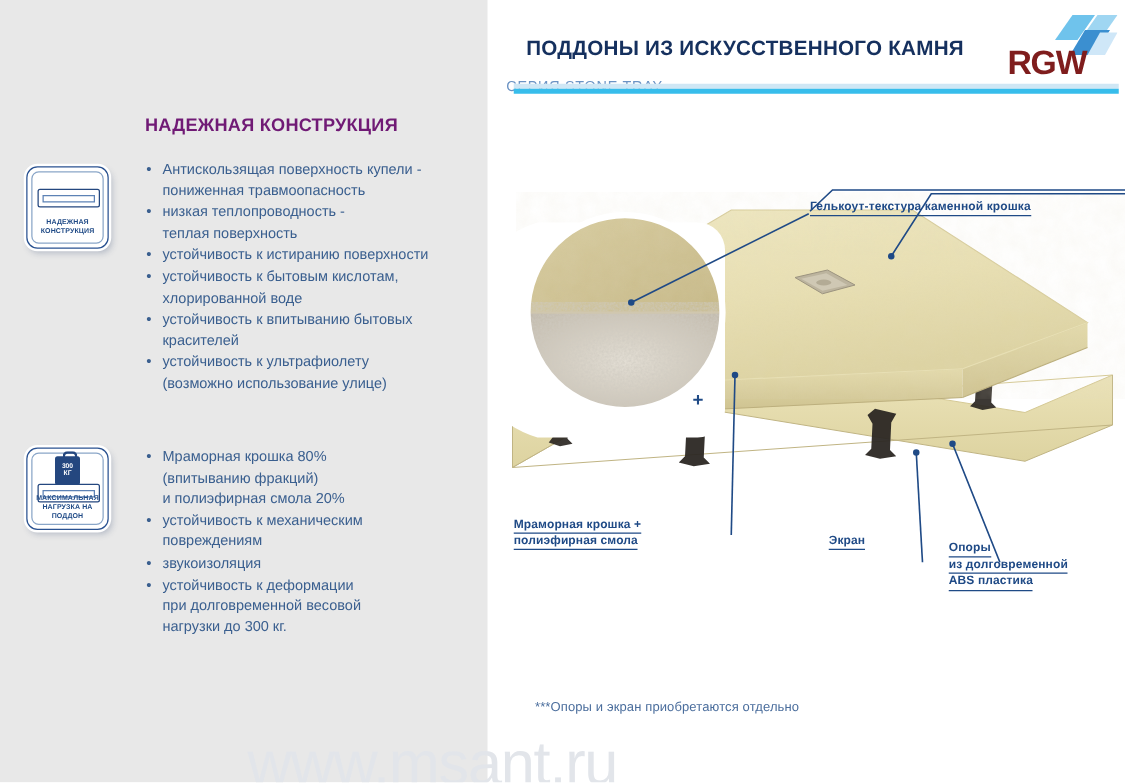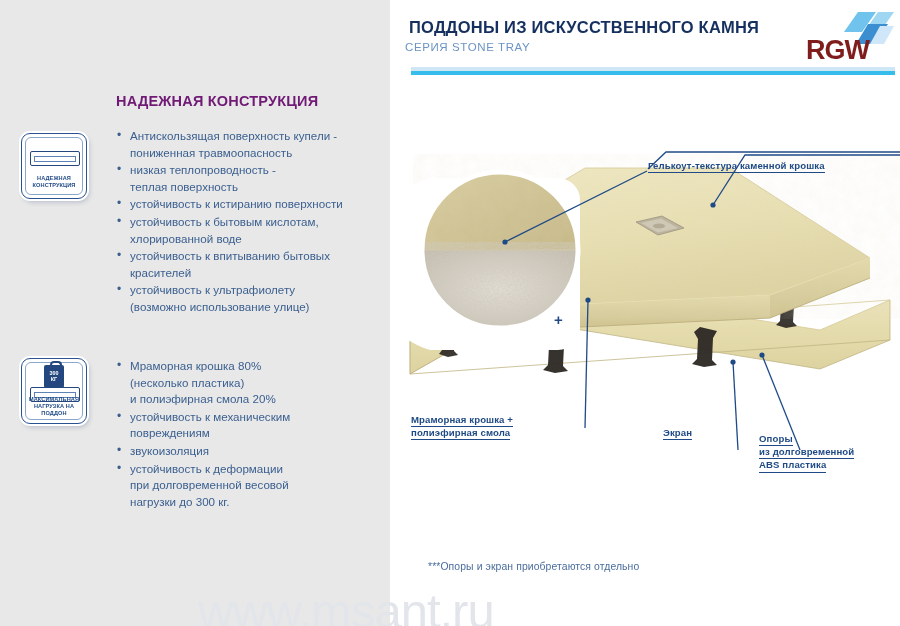--- a/index.html
+++ b/index.html
@@ -15,21 +15,21 @@
   
   .left-panel{
     position:absolute;left:0;top:0;width:390px;height:626px;
     background:#e8e8e8;
   }
 
   
   .header{position:absolute;left:405px;top:14px;width:480px;height:60px;}
   .header-title{
     font-size:16.5px;font-weight:bold;color:#15305e;
-    letter-spacing:.2px;line-height:1.1;margin:4px;
+    letter-spacing:.2px;line-height:1.1;margin:16px;
   }
   .header-sub{
     font-size:11.5px;color:#6b93c4;letter-spacing:.6px;
     margin-top:5px;font-weight:normal;
   }
   .header-rule{
     position:absolute;left:411px;top:71px;width:484px;height:4px;
     background:#37bdeb;
   }
   .header-rule-soft{
@@ -207,21 +207,21 @@
     </li>
     <li>
       <span>устойчивость к ультрафиолету</span>
       <span class="cont">(возможно использование улице)</span>
     </li>
   </ul>
 
   <ul class="bullets" id="list-2">
     <li>
       <span>Мраморная крошка 80%</span>
-      <span class="cont">(несколько пластика)</span>
+      <span class="cont">(впитыванию фракций)</span>
       <span class="cont"> и полиэфирная смола 20%</span>
     </li>
     <li>
       <span>устойчивость к механическим</span>
       <span class="cont">повреждениям</span>
     </li>
     <li>
       <span>звукоизоляция</span>
     </li>
     <li>

